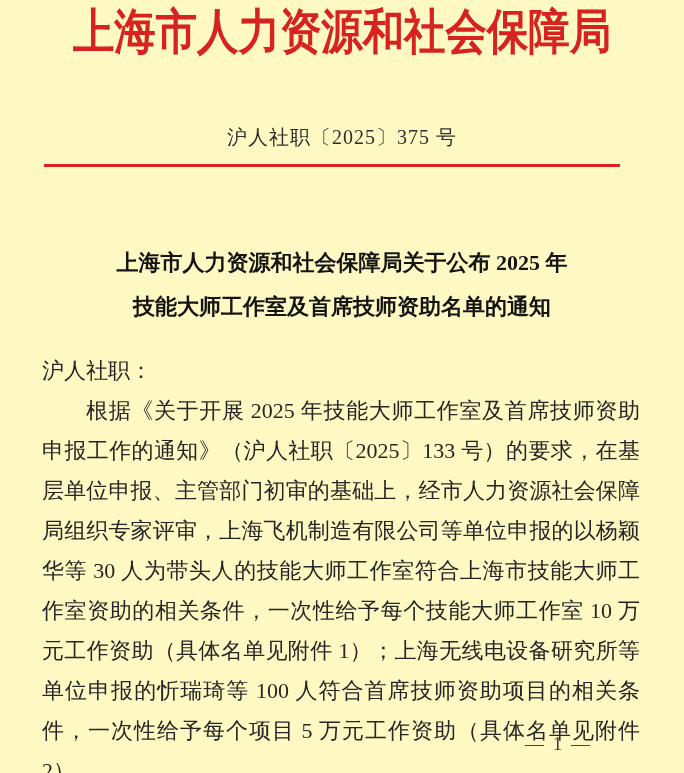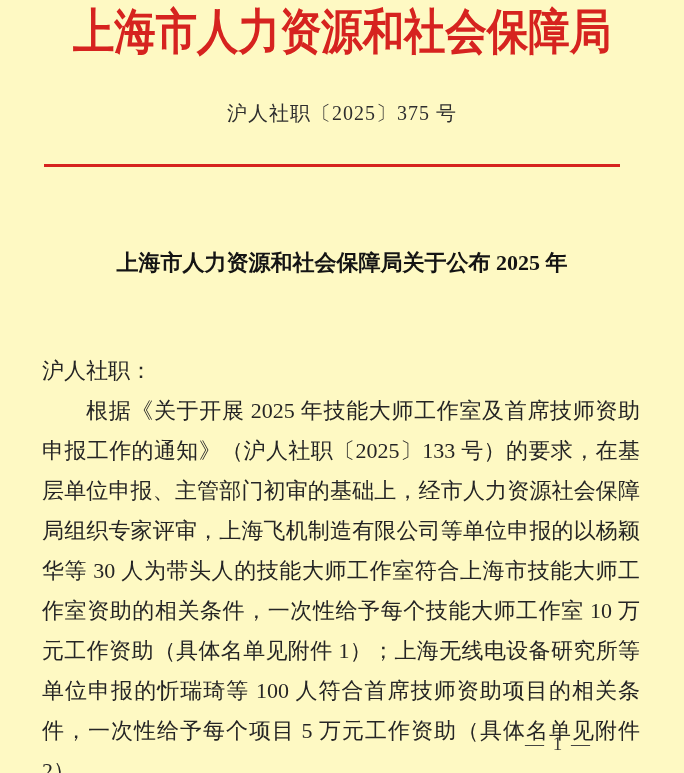--- a/index.html
+++ b/index.html
@@ -25,21 +25,21 @@
     white-space: nowrap;
   }
   .agency-name .squeeze {
     display: inline-block;
     transform: scaleX(0.90) scaleY(1.05);
     transform-origin: center center;
     letter-spacing: 0px;
   }
   .doc-number {
     position: absolute;
-    top: 100px; left: 0; width: 100%;
+    top: 124px; left: 0; width: 100%;
     text-align: center;
     color: #2e2e2e;
     font-size: 20px;
     letter-spacing: 1px;
   }
   .red-line {
     position: absolute;
     top: 164px; left: 44px;
     width: 576px; height: 3px;
     background: #d6231f;
@@ -88,20 +88,21 @@
   <div class="agency-name">
     <span class="squeeze">上海市人力资源和社会保障局</span>
   </div>
 
   <div class="doc-number">沪人社职〔2025〕375 号</div>
 
   <div class="red-line"></div>
 
   <div class="doc-title">
     <div>上海市人力资源和社会保障局关于公布 2025 年</div>
+    <div>技能大师工作室及首席技师资助名单的通知</div>
   </div>
 
   <div class="body-block">
     <div class="salutation">沪人社职：</div>
     <p class="body-paragraph">根据《关于开展 2025 年技能大师工作室及首席技师资助申报工作的通知》（沪人社职〔2025〕133 号）的要求，在基层单位申报、主管部门初审的基础上，经市人力资源社会保障局组织专家评审，上海飞机制造有限公司等单位申报的以杨颖华等 30 人为带头人的技能大师工作室符合上海市技能大师工作室资助的相关条件，一次性给予每个技能大师工作室 10 万元工作资助（具体名单见附件 1）；上海无线电设备研究所等单位申报的忻瑞琦等 100 人符合首席技师资助项目的相关条件，一次性给予每个项目 5 万元工作资助（具体名单见附件 2）。</p>
   </div>
 
   <div class="page-number">— 1 —</div>
 
 </div>

